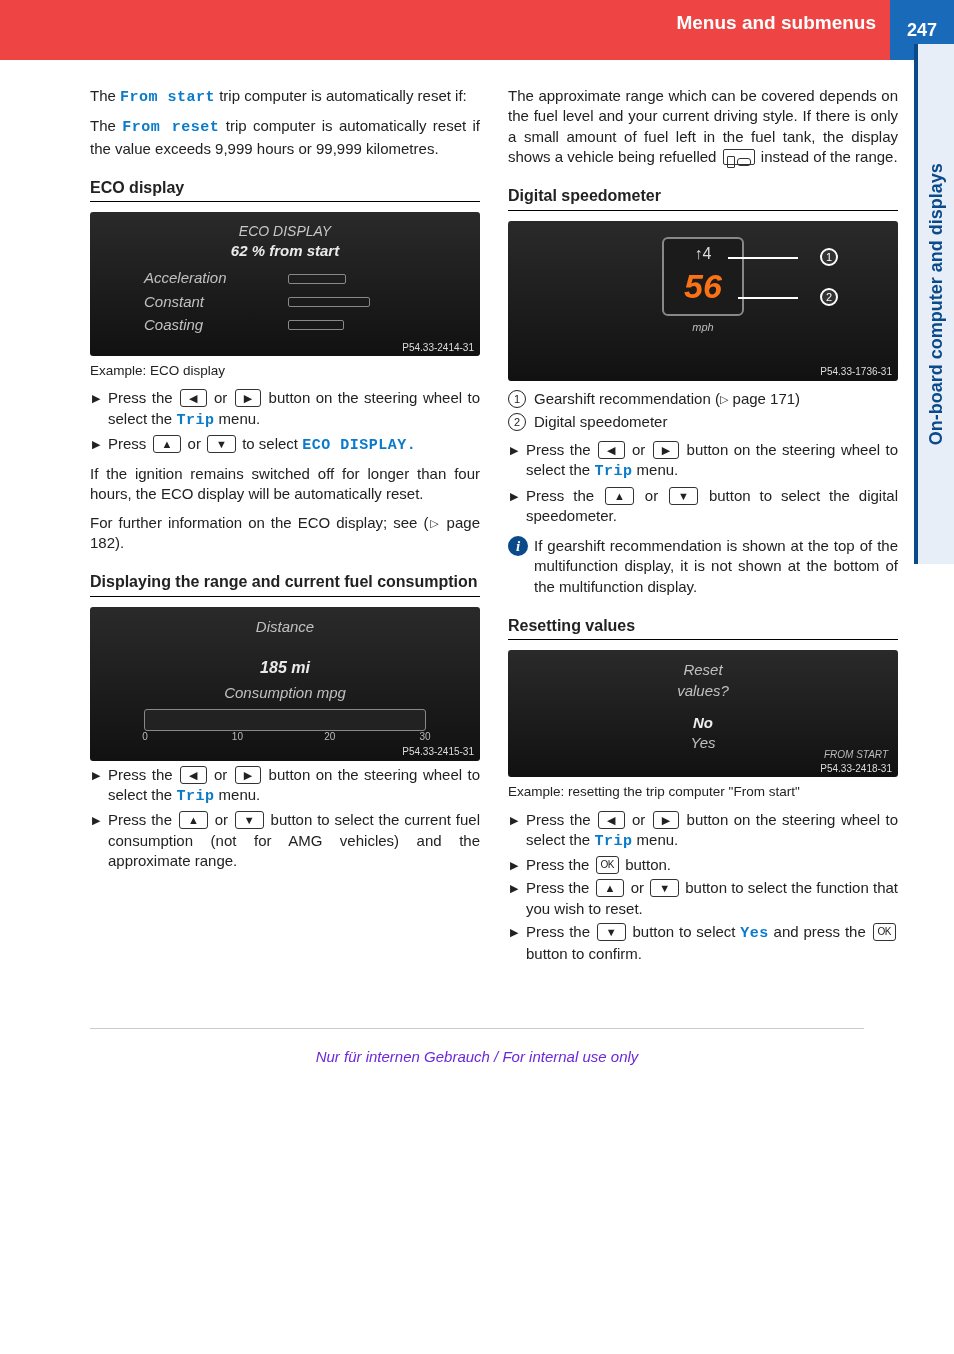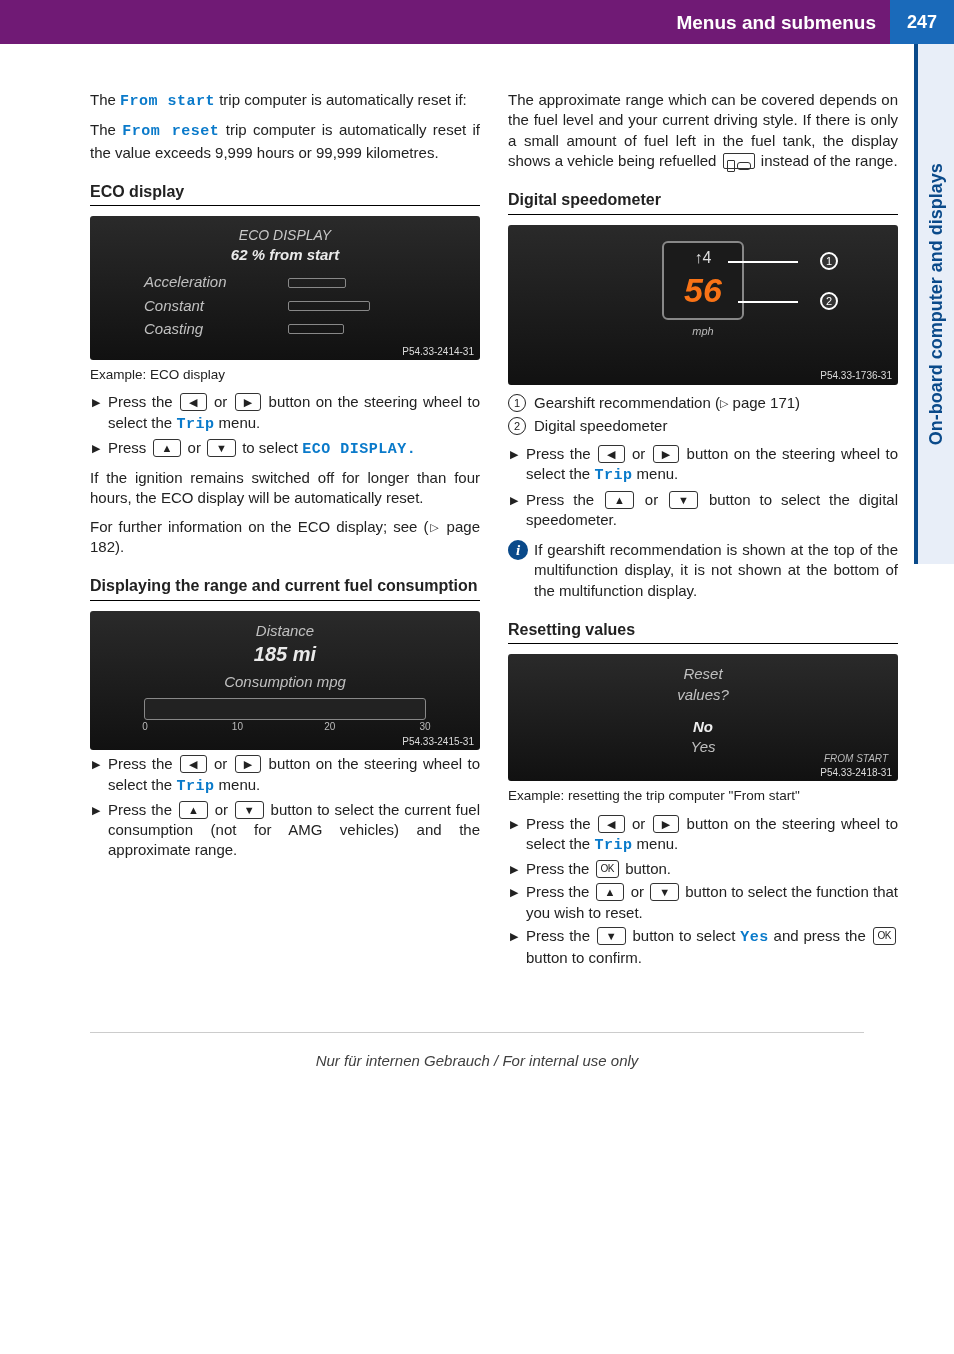--- a/index.html
+++ b/index.html
@@ -1,17 +1,17 @@
 <!DOCTYPE html>
 <html><head>
 <meta charset="utf-8">
 <style>
   * { margin: 0; padding: 0; box-sizing: border-box; }
   body { font-family: Arial, Helvetica, sans-serif; font-size: 15px; color: #222; background: #fff; width: 954px; line-height: 1.35; }
-  .header { background: #701a75; color: #fff; display: flex; align-items: stretch; height: 44px; margin-bottom: 40px; }
+  .header { background: #ef4444; color: #fff; display: flex; align-items: stretch; height: 60px; margin-bottom: 20px; }
   .header-title { flex: 1; text-align: right; font-weight: bold; font-size: 19px; padding: 10px 14px 0 0; }
   .header-page { background: #1a6aba; color: #fff; font-weight: bold; width: 64px; display: flex; align-items: center; justify-content: center; font-size: 18px; }
   .main { display: flex; padding: 0 14px 0 90px; }
   .col { width: 390px; }
   .col + .col { margin-left: 28px; }
   .sidetab { position: absolute; right: 0; top: 44px; width: 40px; }
   .sidetab-inner { background: #e8eef8; border-left: 4px solid #0a4a8a; height: 520px; display: flex; align-items: center; justify-content: center; }
   .sidetab-text { transform: rotate(-90deg); white-space: nowrap; color: #0a4a8a; font-weight: bold; font-size: 18px; }
   p { margin: 6px 0 8px; text-align: justify; }
   .tt { font-family: "Courier New", monospace; color: #0a7aca; font-weight: 600; letter-spacing: 0.5px; }
@@ -24,21 +24,21 @@
   .h3 { font-weight: bold; font-size: 16px; border-bottom: 1px solid #000; padding-bottom: 3px; margin: 18px 0 10px; }
   .figbox { background: linear-gradient(#2a2a2a,#111); border-radius: 3px; padding: 10px 14px 18px; margin: 8px 0 4px; position: relative; color: #c8c8c8; }
   .figcode { position: absolute; right: 6px; bottom: 2px; font-size: 10px; color: #ddd; }
   .figcap { font-size: 13.5px; margin: 6px 0 8px; }
   .fig-title-it { font-style: italic; color: #c8c8c8; text-align: center; font-size: 14px; }
   .fig-sub-it { font-style: italic; font-weight: bold; color: #eaeaea; text-align: center; font-size: 15px; }
   .eco-row { display: flex; align-items: center; margin: 3px 0; }
   .eco-lbl { font-style: italic; width: 140px; color: #c0c0c0; }
   .eco-bar { height: 10px; border: 1px solid #888; border-radius: 2px; margin-left: 4px; }
   .dist-title { font-style: italic; text-align: center; color: #c0c0c0; }
-  .dist-val { font-style: italic; font-weight: bold; text-align: center; color: #eaeaea; font-size: 20px; }
+  .dist-val { font-style: italic; font-weight: bold; text-align: center; color: #eaeaea; font-size: 16px; margin-top: 20px; }
   .gauge { border: 1px solid #888; border-radius: 3px; height: 22px; margin: 6px 0 2px; position: relative; background: #222; }
   .tick { position: absolute; bottom: -14px; font-size: 10px; color: #bbb; transform: translateX(-50%); }
   .spd-wrap { display:flex; flex-direction:column; align-items:center; padding: 6px 0 18px; }
   .spd-box { border: 2px solid #888; border-radius: 6px; padding: 4px 20px; background:#1b1b1b; color:#eee; position:relative; }
   .spd-arrow { font-size: 16px; color:#ddd; text-align:center; }
   .spd-num { font-size: 34px; font-style: italic; font-weight: bold; color: #f97316; text-align:center; }
   .spd-unit { font-style: italic; font-size: 11px; color:#bbb; text-align:center; margin-top:4px;}
   .callout { position:absolute; width:18px; height:18px; border:2px solid #fff; border-radius:50%; color:#fff; font-size:11px; line-height:15px; text-align:center; background:#333;}
   .line { position:absolute; height:2px; background:#fff; }
   ol.legend { list-style:none; margin:8px 0; }
@@ -50,21 +50,21 @@
   .info-i { position:absolute; left:0; top:0; width:20px; height:20px; border-radius:50%; background:#0a4a8a; color:#fff; text-align:center; line-height:20px; font-weight:bold; font-family: Georgia, serif; font-style:italic; }
   .reset-box { text-align:center; padding: 10px 0 24px; position:relative;}
   .reset-t { font-style:italic; color:#c0c0c0; }
   .reset-no { font-style:italic; font-weight:bold; color:#eee; margin-top:12px;}
   .reset-yes { font-style:italic; color:#c0c0c0; }
   .reset-from { position:absolute; right:10px; bottom:16px; font-size:10px; font-style:italic; color:#bbb;}
   .tri { font-size: 11px; vertical-align: 1px;}
   .refuel-icon { display:inline-block; border:1px solid #333; border-radius:2px; padding:1px 3px; height:16px; vertical-align:middle; margin:0 2px; min-width:28px; position:relative; top:-1px; background:#fff;}
   .refuel-icon::before { content:""; display:inline-block; width:6px; height:10px; border:1px solid #333; border-radius:1px; vertical-align:middle; margin-right:2px;}
   .refuel-icon::after { content:""; display:inline-block; width:12px; height:6px; border:1px solid #333; border-radius:3px 3px 3px 3px / 3px; vertical-align:middle;}
-  .footer { text-align:center; color:#404040; font-style:italic; font-size:15px; margin-top:46px; padding-top:10px; position:relative;}
+  .footer { text-align:center; color:#6d28d9; font-style:italic; font-size:15px; margin-top:46px; padding-top:10px; position:relative;}
   .footer::before { content:""; display:block; height:1px; background:#ccc; margin:0 90px 18px 90px;}
   .wrap { position:relative; }
 </style>
 </head>
 <body class="wrap">
 
 <div class="header">
   <div class="header-title">Menus and submenus</div>
   <div class="header-page">247</div>
 </div>

